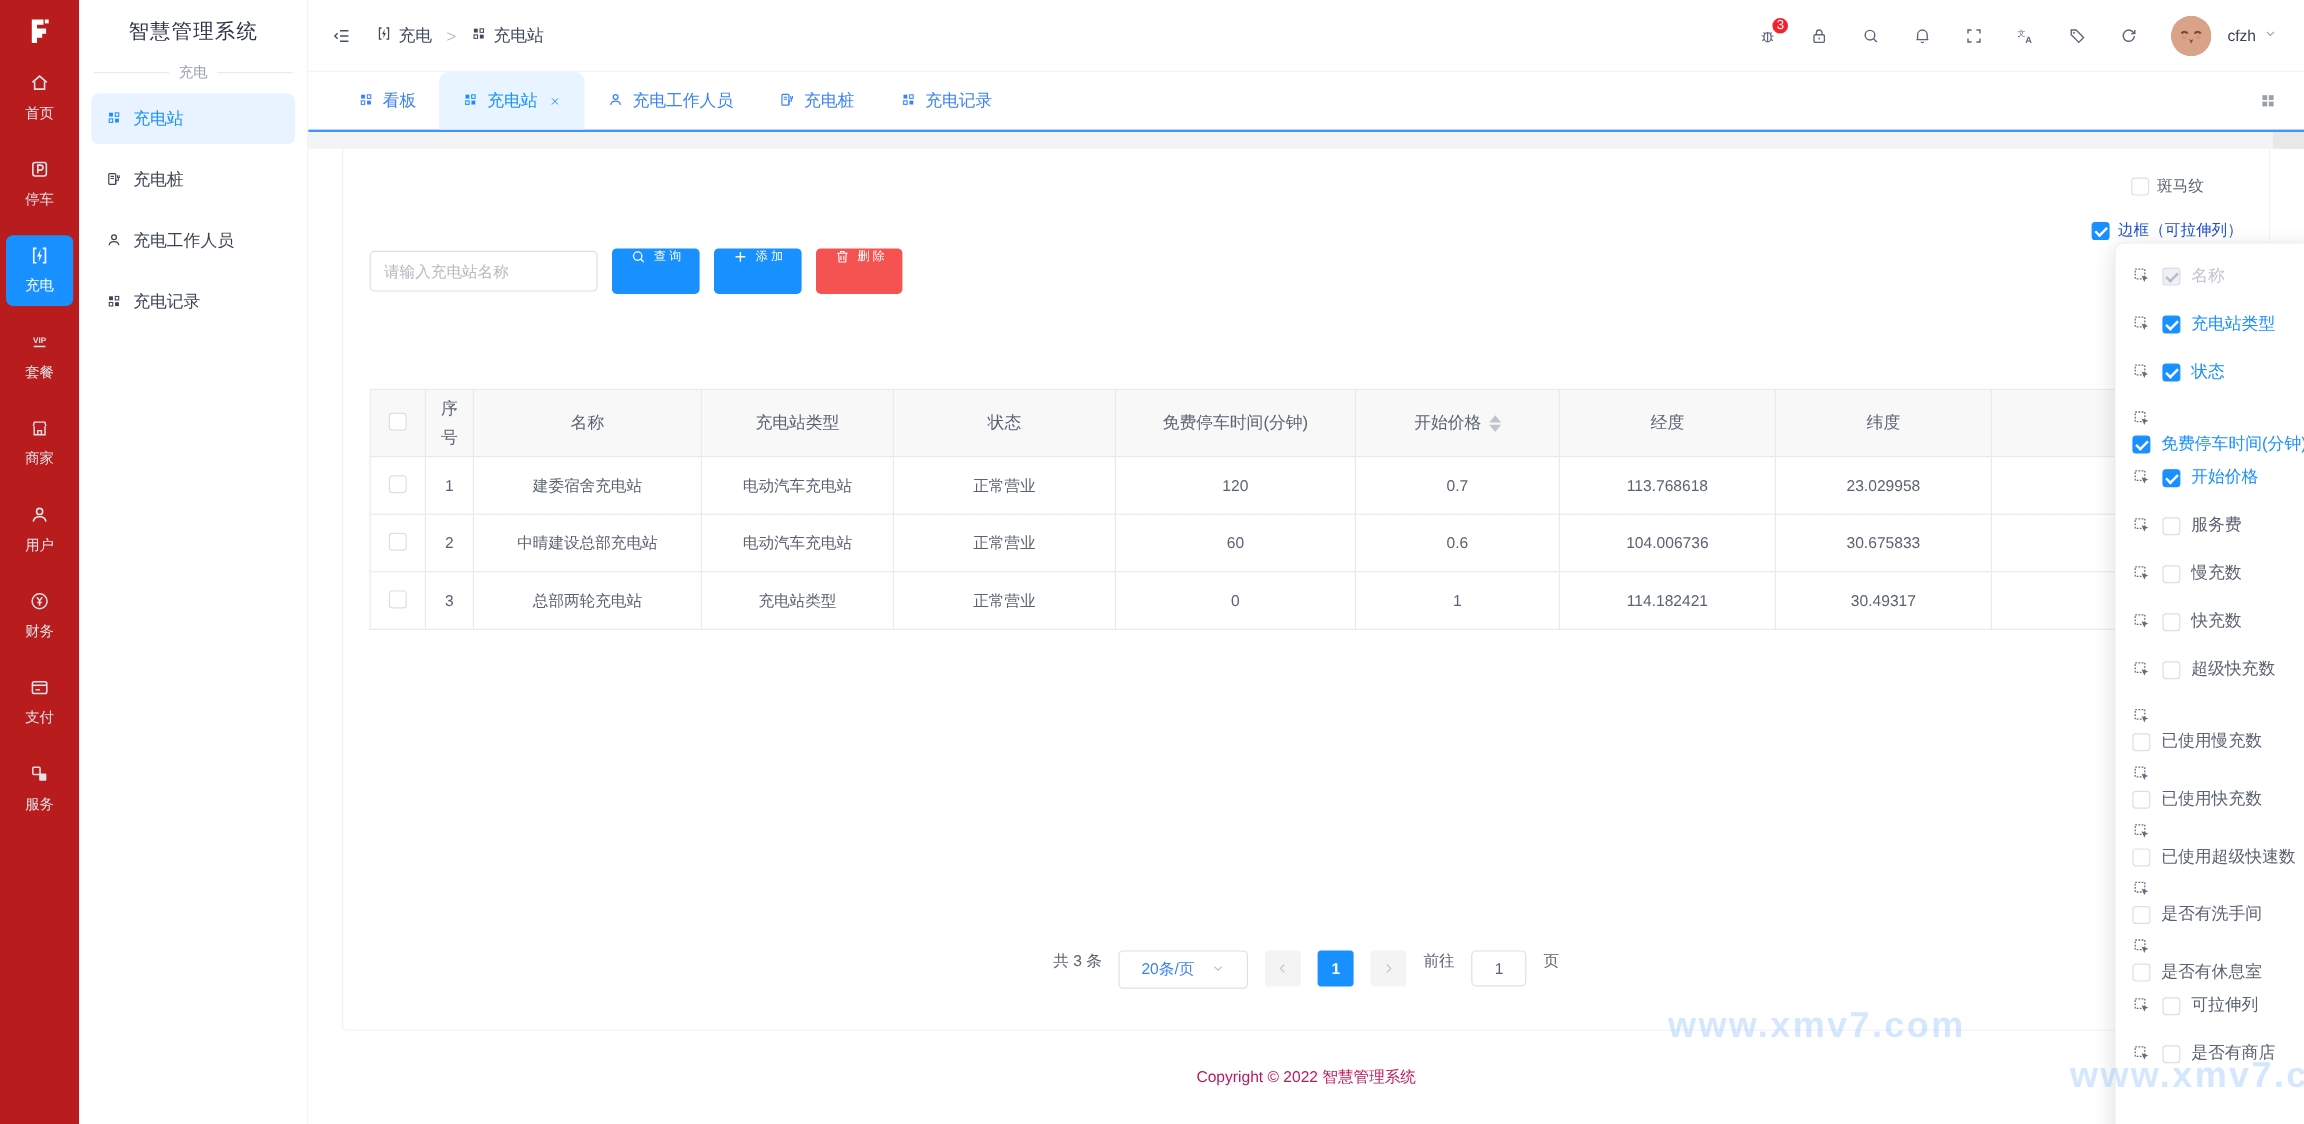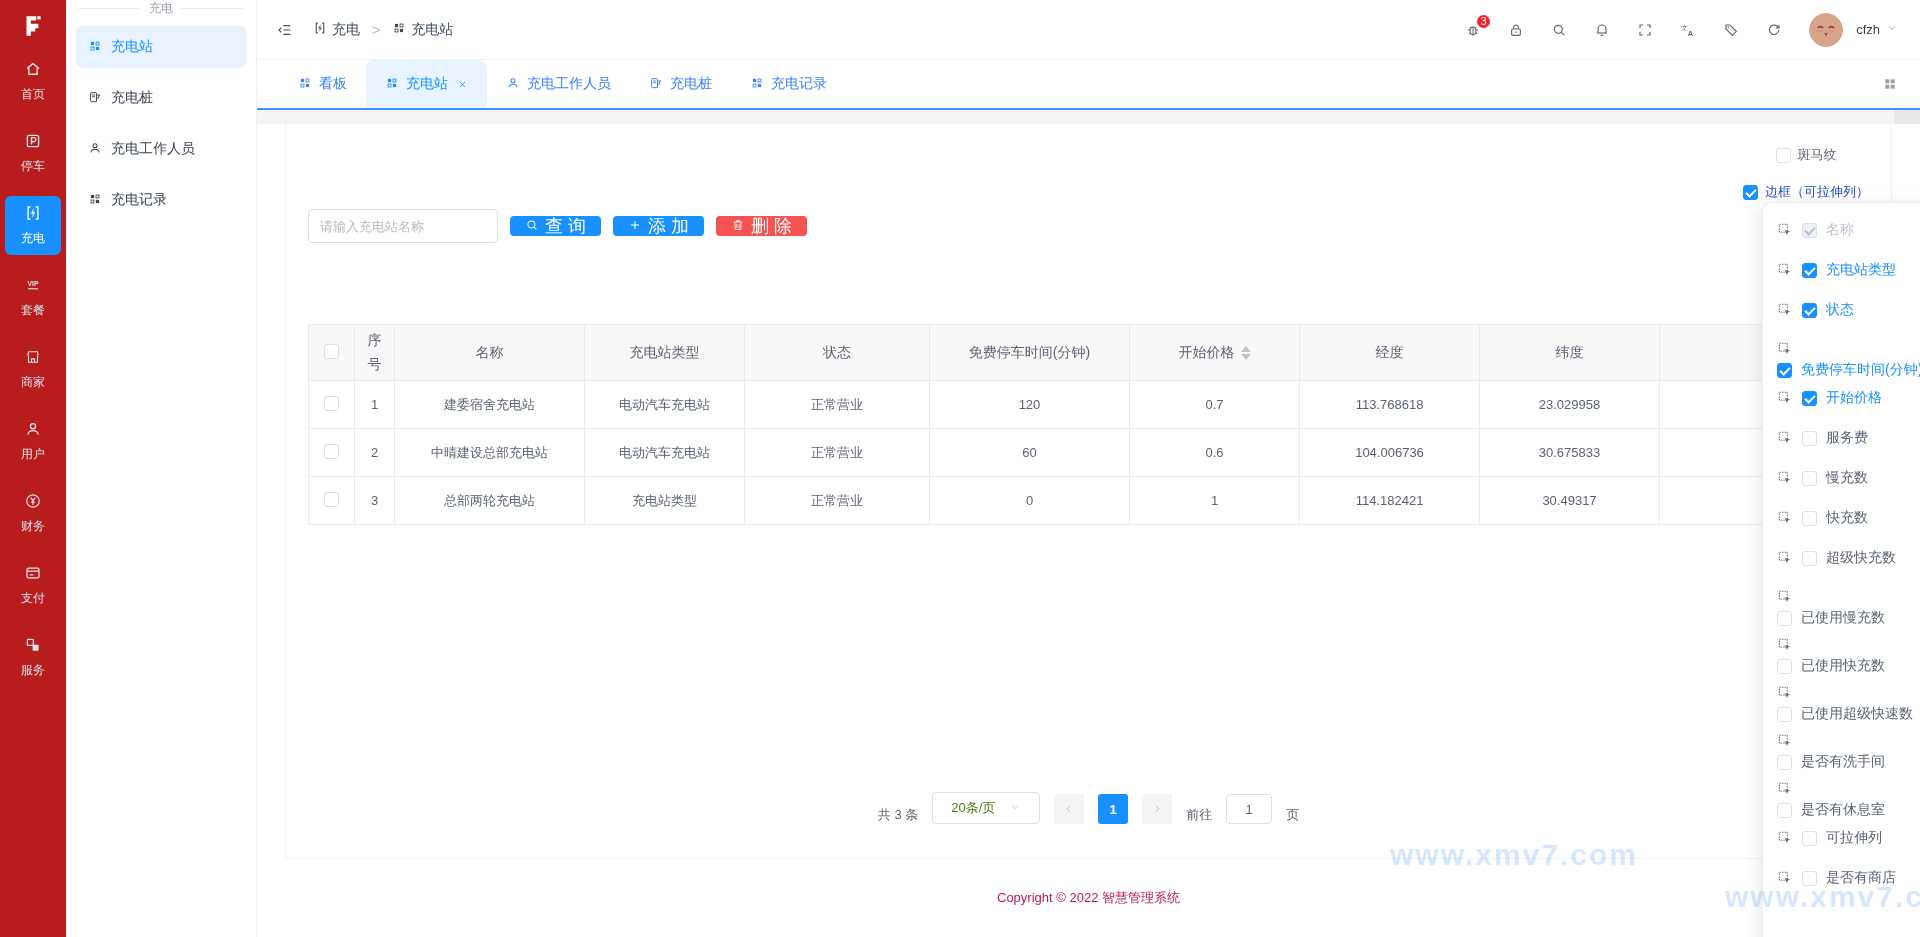--- a/index.html
+++ b/index.html
@@ -43,21 +43,21 @@
   .tab-extra { margin-left:auto; display:flex; align-items:center; padding-right:22px; color:#9b9fa6; cursor:pointer; }
 
   .strip { height:14px; background:#f3f4f6; position:relative; }
   .strip i { position:absolute; right:0; top:0; width:26px; height:14px; background:#e7e8ea; display:block; }
 
   
   .card { flex:1; margin:0 28px; border:1px solid #eef1f5; border-top:none; border-radius:0 0 4px 4px; padding:22px; display:flex; flex-direction:column; background:#fff; min-height:0; }
   .toolbar { display:flex; align-items:center; gap:12px; margin-bottom:18px; }
   .search-input { width:190px; height:34px; border:1px solid #dcdfe6; border-radius:4px; padding:0 11px; font-size:13px; color:#333; outline:none; }
   .search-input::placeholder { color:#b4bac2; }
-  .btn { height:20px; padding:0 15px; border:none; border-radius:4px; color:#fff; font-size:18px; display:flex; align-items:center; gap:6px; cursor:pointer; font-family:inherit; }
+  .btn { height:38px; padding:0 15px; border:none; border-radius:4px; color:#fff; font-size:10px; display:flex; gap:6px; cursor:pointer; font-family:inherit; }
   .btn-blue { background:#1890ff; }
   .btn-red { background:#f45352; }
   .toolbar-right { margin-left:auto; display:flex; align-items:center; gap:19px;flex-direction:column; }
   .check-ctl { display:flex; align-items:center; gap:7px; cursor:pointer; font-size:13px; color:#5b6472; }
   .check-ctl.on { color:#1d4ed8; }
   .tool-ic { color:#49505e; cursor:pointer; display:flex; }
 
   
   .cb { width:15px; height:15px; border:1px solid #dcdfe6; border-radius:3px; background:#fff; position:relative; flex:none; display:inline-block; cursor:pointer; }
   .cb.checked { background:#1890ff; border-color:#1890ff; }
@@ -70,22 +70,22 @@
   .grid th,.grid td { border:1px solid #e8eaec; text-align:center; font-weight:400; color:#5b6372; }
   .grid th { background:#f8f8f9; height:56px; font-size:14px; }
   .grid td { height:48px; font-size:13px; }
   .grid th.two-line span { display:inline-block; width:1.3em; line-height:1.7; white-space:normal; }
   .caret-wrap { display:inline-flex; flex-direction:column; vertical-align:middle; margin-left:6px; gap:2px; cursor:pointer; }
   .caret { width:0; height:0; border-left:5px solid transparent; border-right:5px solid transparent; display:block; }
   .caret.up { border-bottom:6px solid #c0c4cc; }
   .caret.down { border-top:6px solid #c0c4cc; }
 
   
-  .pager { margin-top:auto; display:flex; align-items:flex-end; justify-content:center; gap:14px; padding:24px 0 12px; color:#5b6372; font-size:13px; }
-  .psize { width:108px; height:32px; border:1px solid #dcdfe6; border-radius:4px; display:flex; align-items:center; justify-content:center; gap:14px; color:#4d7c0f; cursor:pointer; }
+  .pager { margin-top:auto; display:flex; align-items:flex-start; justify-content:center; gap:14px; padding:24px 0 12px; color:#5b6372; font-size:13px; }
+  .psize { width:108px; height:32px; border:1px solid #dcdfe6; border-radius:4px; display:flex; align-items:center; justify-content:center; gap:14px; color:#3b82f6; cursor:pointer; }
   .psize .ic { color:#b9bec6; }
   .pbtn { width:30px; height:30px; border-radius:3px; background:#f4f4f5; display:flex; align-items:center; justify-content:center; color:#bfc4cc; cursor:pointer; }
   .pnum { width:30px; height:30px; border-radius:3px; background:#1890ff; color:#fff; display:flex; align-items:center; justify-content:center; font-weight:bold; cursor:pointer; }
   .goto-input { width:46px; height:30px; border:1px solid #dcdfe6; border-radius:4px; text-align:center; font-size:13px; color:#5b6372; outline:none; }
 
   .footer { height:78px; display:flex; align-items:center; justify-content:center; color:#be185d; font-size:13px; background:#fff; }
 
   
   .colpanel { position:absolute; top:202px; right:-16px; width:174px; background:#fff; border:1px solid #ebeef5; border-radius:8px; box-shadow:0 4px 18px rgba(0,0,0,.13); padding:18px 14px; z-index:10; overflow:hidden; height:900px; }
   .panel-item { display:flex; flex-wrap:wrap; align-items:center; column-gap:9px; row-gap:2px; margin-bottom:22px; font-size:14px; }
@@ -293,20 +293,21 @@
     </div>
   <div class="rail-item">
       <span><svg class="ic-lg ic">
           <use href="#i-service"></use>
         </svg></span>
       <span>服务</span>
     </div>
 </nav>
 
 <nav class="submenu">
+  <div class="submenu-title">智慧管理系统</div>
   <div class="submenu-section">
       <span>充电</span>
     </div>
   <div class="submenu-item active">
       <span><svg class="ic-sm ic">
           <use href="#i-grid"></use>
         </svg></span>
       <span>充电站</span>
     </div>
   <div class="submenu-item">

